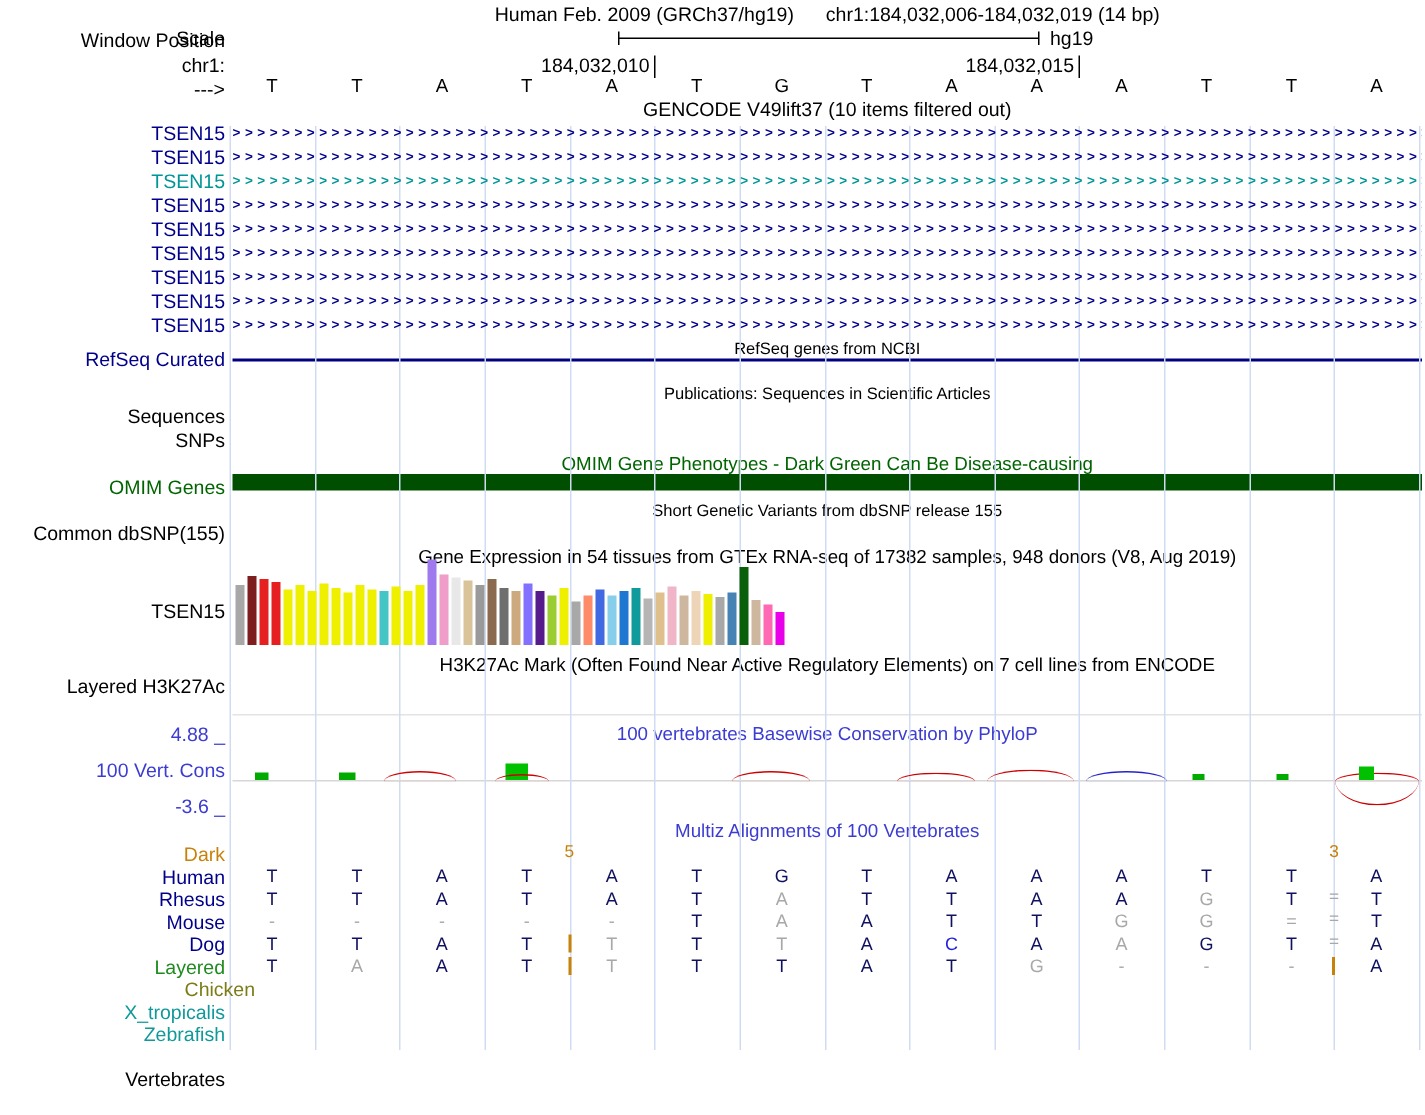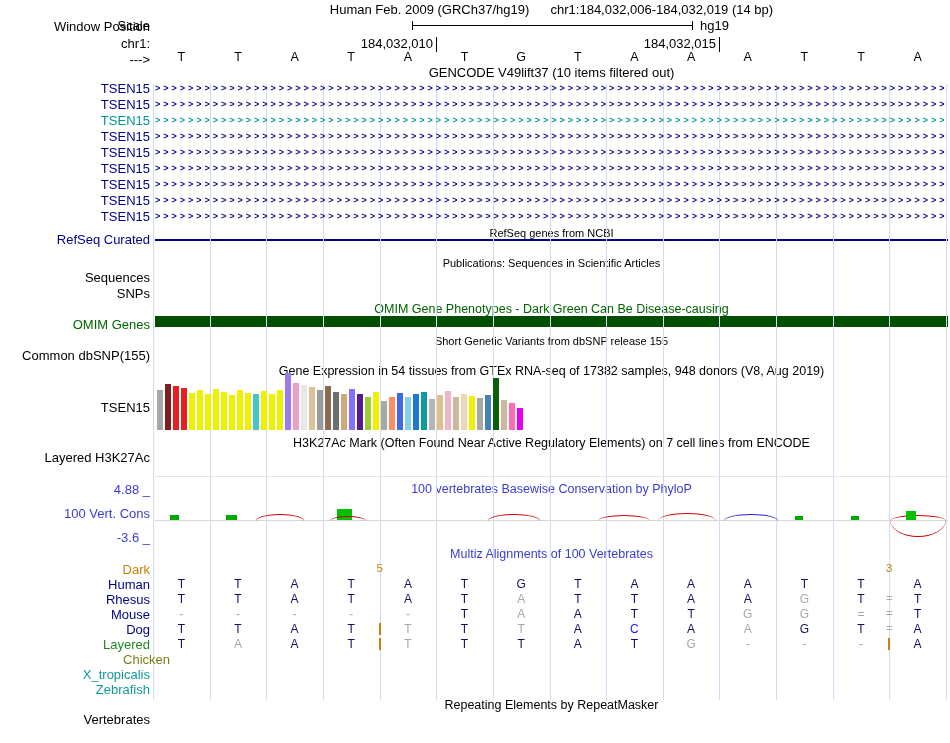--- a/index.html
+++ b/index.html
@@ -72,21 +72,20 @@
   <div class="title blue" style="top:482px">100 vertebrates Basewise Conservation by PhyloP</div>
   <div class="lbl blue" style="top:482px">4.88 _</div>
   <div class="lbl blue" style="top:506px">100 Vert. Cons</div>
   <div class="lbl blue" style="top:530px">-3.6 _</div>
   <div class="hline" style="top:520px;height:1px;background:#d7d7d7"></div>
   <div id="phylop"></div>
 
   <div class="title blue" style="top:547px">Multiz Alignments of 100 Vertebrates</div>
   <div id="multiz"></div>
 
-  <div class="title" style="top:698px">Repeating Elements by RepeatMasker</div>
   <div class="lbl" style="top:712px">Vertebrates</div>
 
 <div style="left: 153px; top: 84px; height: 616px; position: absolute; width: 1px; background: rgb(207, 220, 243); z-index: 0;"></div>
     <div style="left: 209.6px; top: 84px; height: 616px; position: absolute; width: 1px; background: rgb(207, 220, 243); z-index: 0;"></div>
     <div style="left: 266.3px; top: 84px; height: 616px; position: absolute; width: 1px; background: rgb(207, 220, 243); z-index: 0;"></div>
     <div style="left: 322.9px; top: 84px; height: 616px; position: absolute; width: 1px; background: rgb(207, 220, 243); z-index: 0;"></div>
     <div style="left: 379.6px; top: 84px; height: 616px; position: absolute; width: 1px; background: rgb(207, 220, 243); z-index: 0;"></div>
     <div style="left: 436.2px; top: 84px; height: 616px; position: absolute; width: 1px; background: rgb(207, 220, 243); z-index: 0;"></div>
     <div style="left: 492.8px; top: 84px; height: 616px; position: absolute; width: 1px; background: rgb(207, 220, 243); z-index: 0;"></div>
     <div style="left: 549.5px; top: 84px; height: 616px; position: absolute; width: 1px; background: rgb(207, 220, 243); z-index: 0;"></div>

